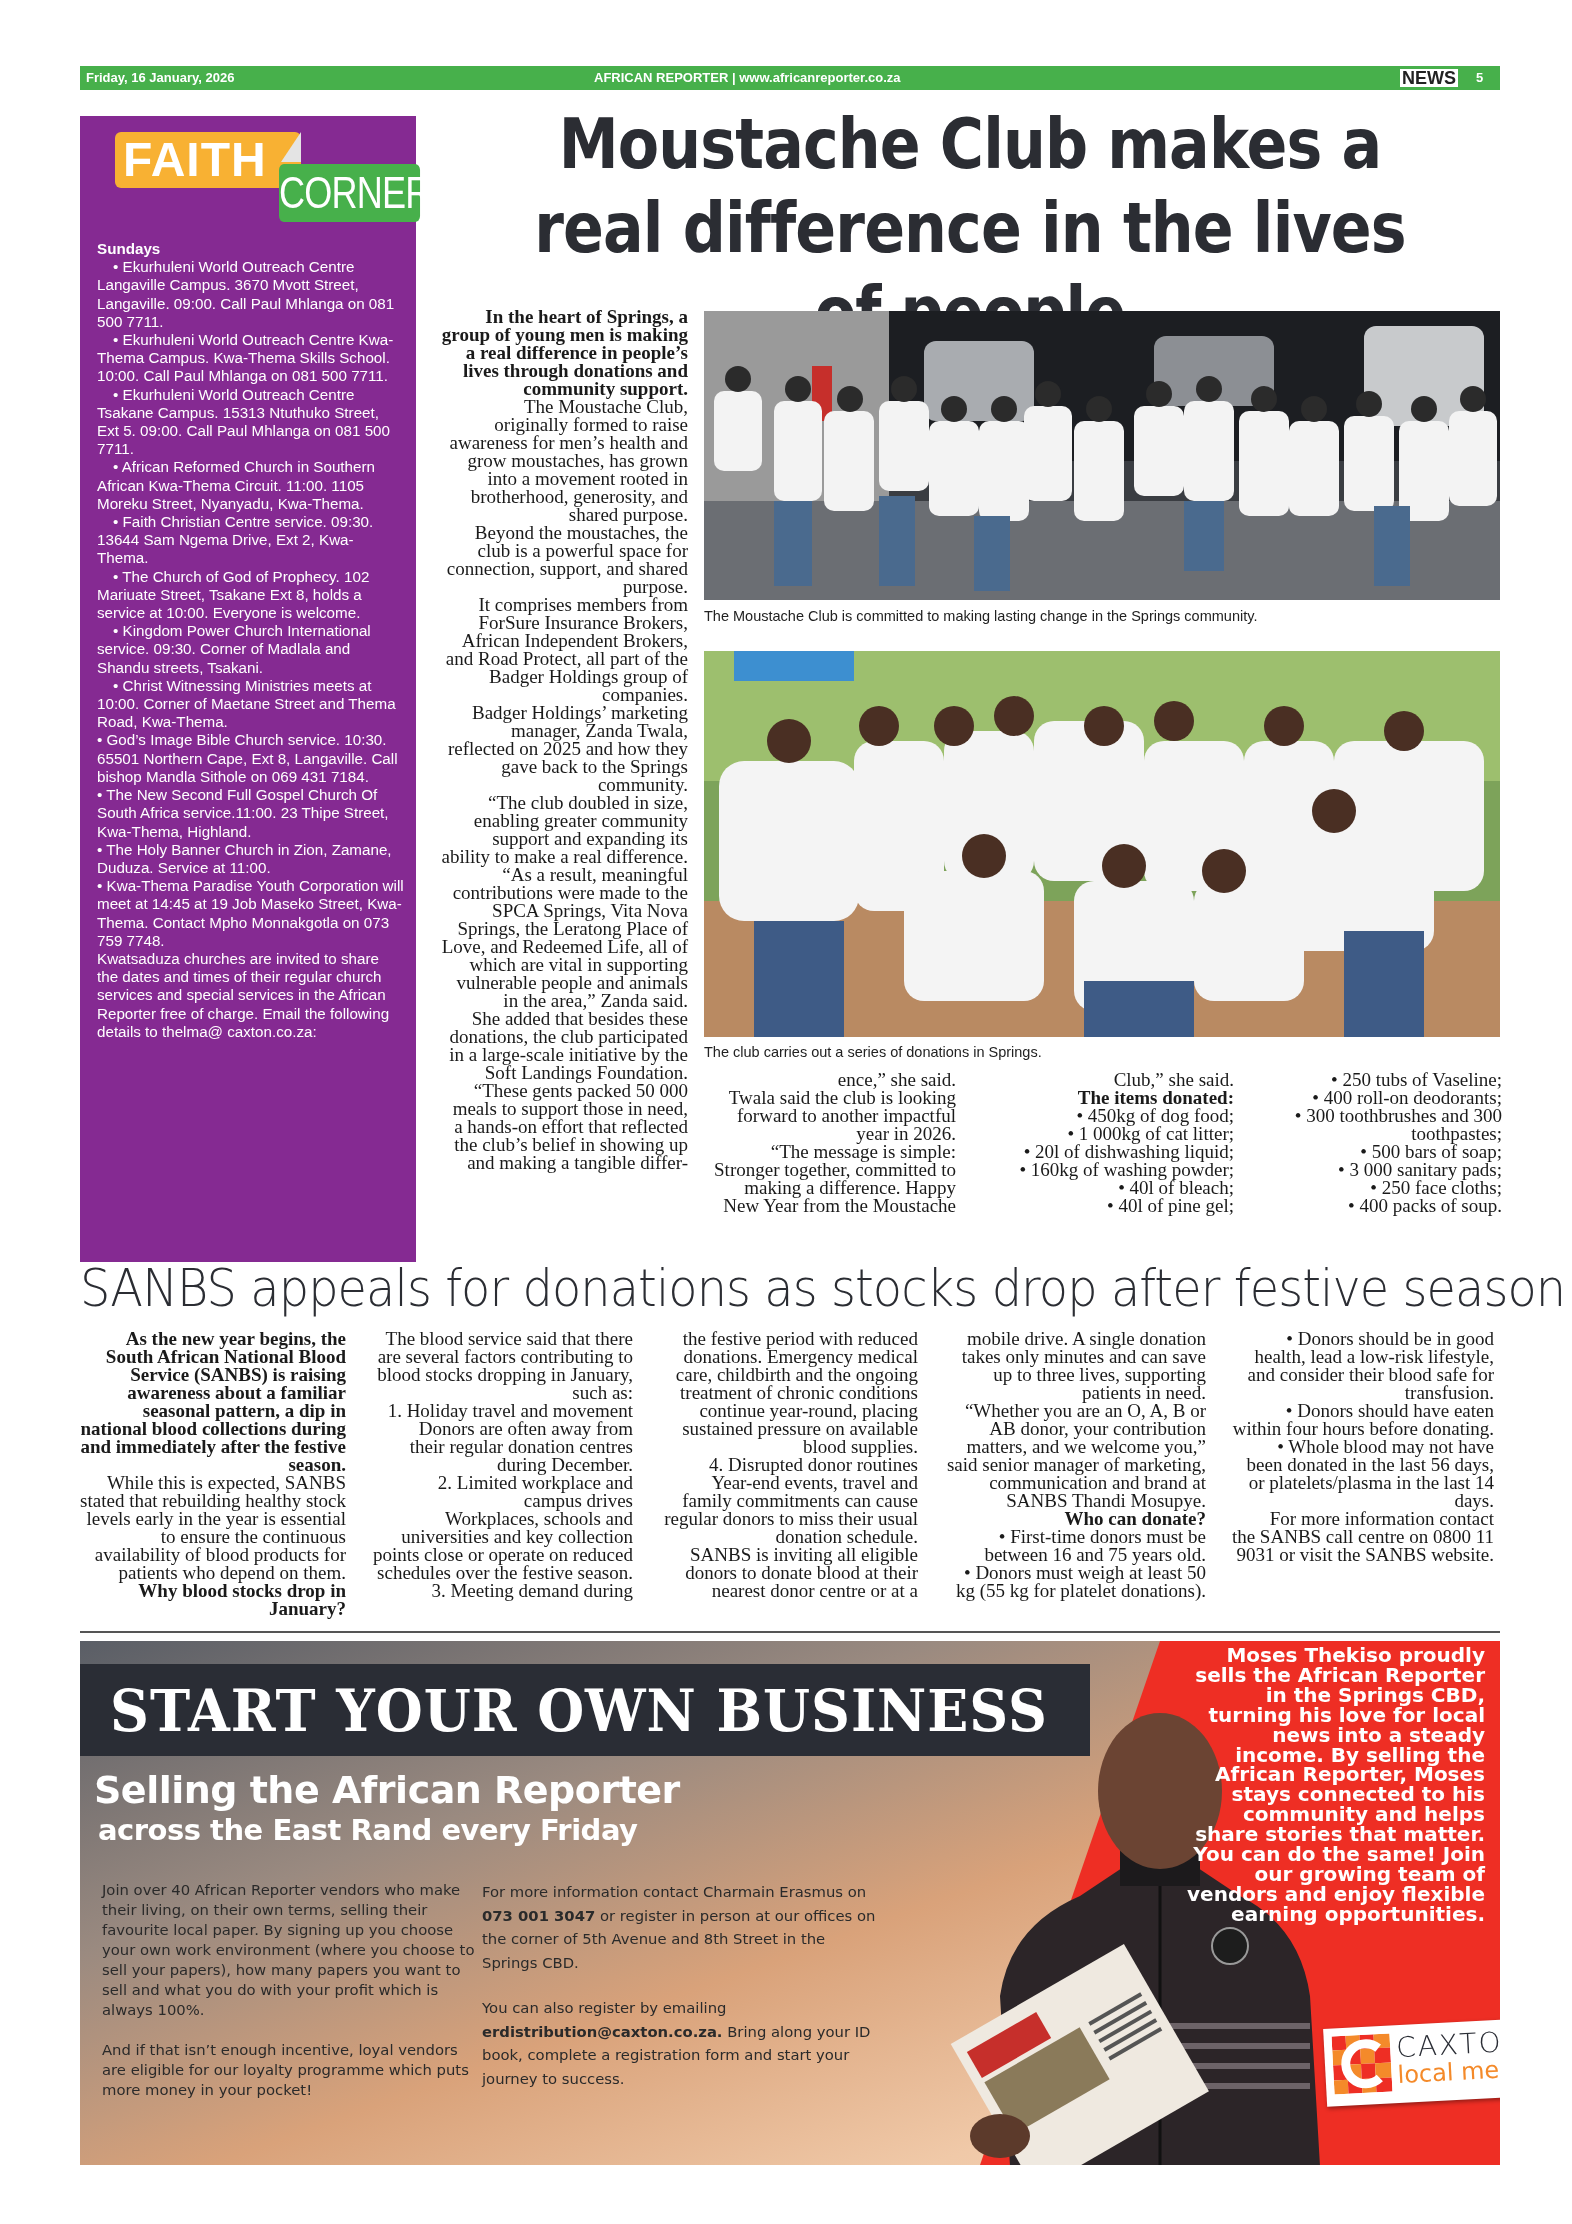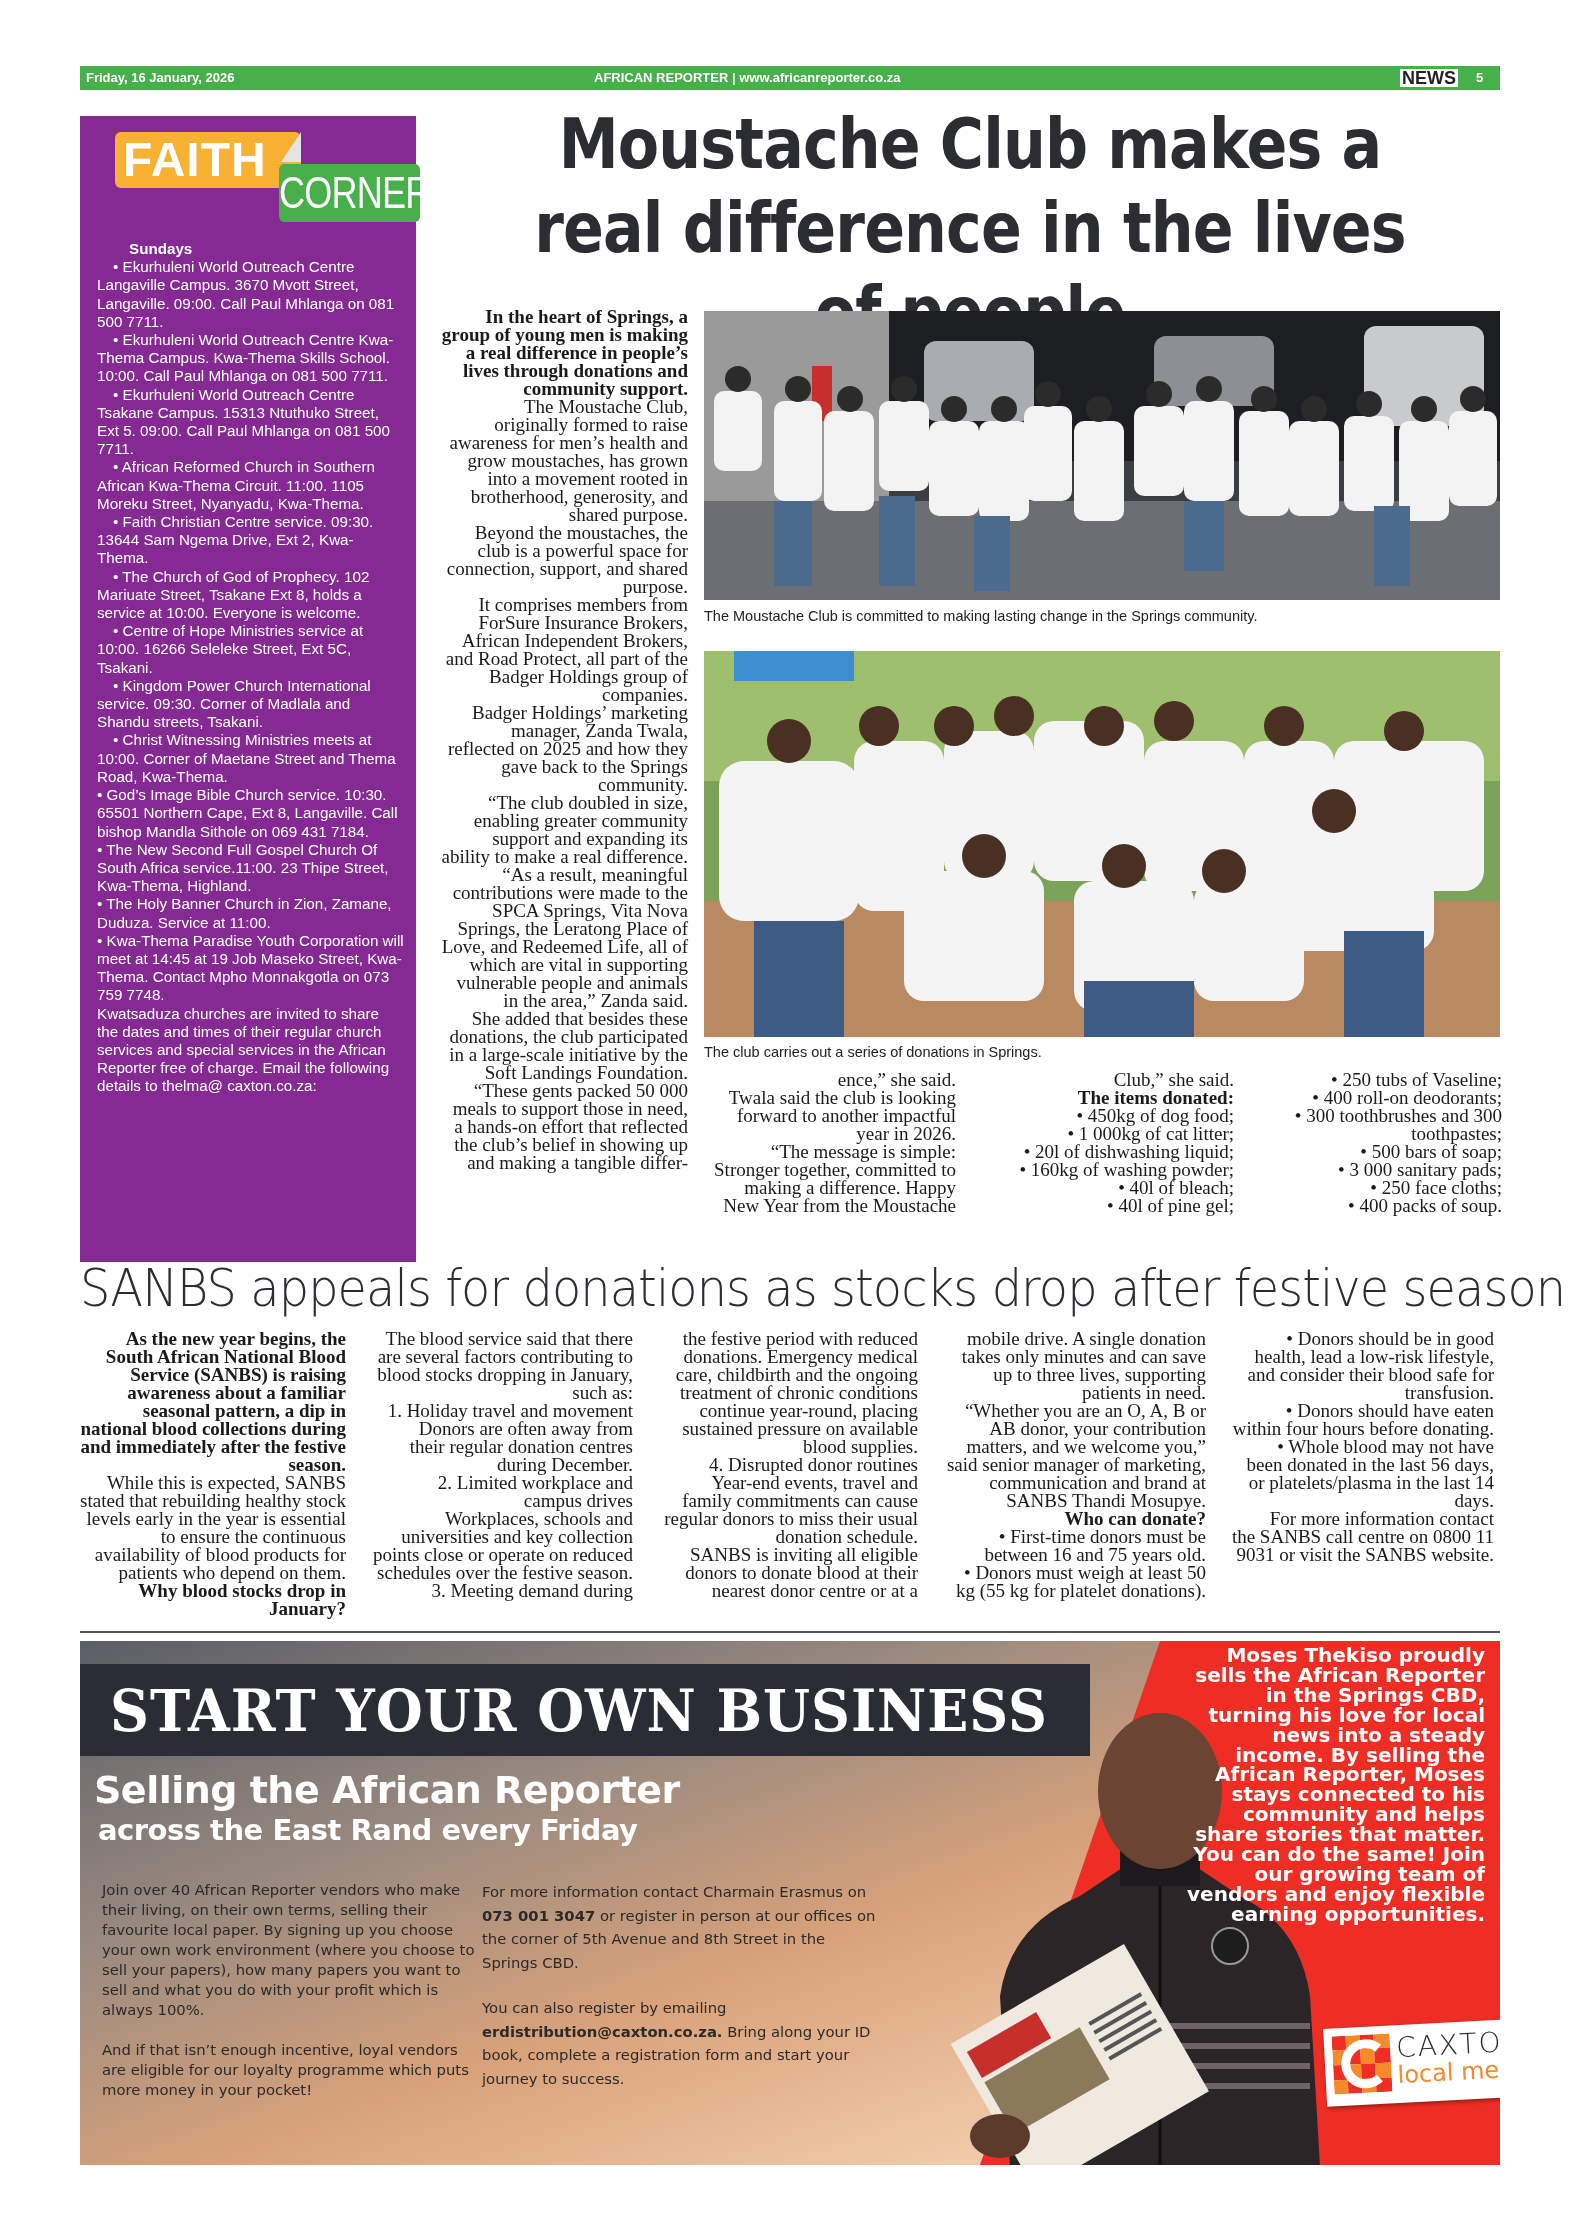--- a/index.html
+++ b/index.html
@@ -12,21 +12,21 @@
   .topbar .center { position: absolute; left: 514px; top: 4px; }
   .topbar .news { position: absolute; left: 1320px; top: 3px; width: 58px; height: 18px; background: #fff; color: #222; text-align: center; line-height: 18px; font-size: 18px; }
   .topbar .page { position: absolute; left: 1396px; top: 4px; }
 
   
   .faith { position: absolute; left: 80px; top: 116px; width: 336px; height: 1146px; background: #852a92; color: #fff; font-family: "Liberation Sans", sans-serif; font-size: 15.2px; line-height: 18.2px; padding: 0 12px 8px 17px; }
   .faith-logo { position: relative; height: 124px; }
   .faith-logo .faith-word { position: absolute; left: 18px; top: 16px; width: 186px; height: 56px; background: #f8b133; border-radius: 6px; color: #fff; font-weight: bold; font-size: 48px; line-height: 56px; padding-left: 8px; letter-spacing: 1px; }
   .faith-logo .faith-fold { position: absolute; left: 184px; top: 16px; width: 0; height: 0; border-left: 20px solid transparent; border-bottom: 30px solid #e4e4e4; }
   .faith-logo .corner-word { position: absolute; left: 182px; top: 48px; width: 142px; height: 58px; background: #47b04b; border-radius: 6px; color: #fff; font-size: 44px; line-height: 58px; text-align: center; font-weight: normal; letter-spacing: -1px; transform: scaleX(0.82); transform-origin: left center; width: 172px; }
-  .faith h3 { font-size: 15.2px; font-weight: bold; margin-left: 32px; }
+  .faith h3 { font-size: 15.2px; font-weight: bold; }
   .faith p { margin: 0; }
   .faith p.ind { text-indent: 16px; }
 
   
   .headline { position: absolute; left: 440px; top: 102px; width: 1060px; text-align: center; font-family: "DejaVu Sans", sans-serif; font-weight: bold; font-size: 70px; line-height: 84px; color: #2b2d33; letter-spacing: -1px; transform: scaleX(0.86); transform-origin: center top; }
 
   
   .col { position: absolute; font-size: 19px; line-height: 18px; text-align: right; }
   .col p { text-indent: 15px; }
   .col p.noind { text-indent: 0; }
@@ -76,21 +76,20 @@
     <div class="faith-fold"></div>
     <div class="corner-word">CORNER</div>
   </div>
   <h3>Sundays</h3>
   <p class="ind">• Ekurhuleni World Outreach Centre Langaville Campus. 3670 Mvott Street, Langaville. 09:00. Call Paul Mhlanga on 081 500 7711.</p>
   <p class="ind">• Ekurhuleni World Outreach Centre Kwa-Thema Campus. Kwa-Thema Skills School. 10:00. Call Paul Mhlanga on 081 500 7711.</p>
   <p class="ind">• Ekurhuleni World Outreach Centre Tsakane Campus. 15313 Ntuthuko Street, Ext 5. 09:00. Call Paul Mhlanga on 081 500 7711.</p>
   <p class="ind">• African Reformed Church in Southern African Kwa-Thema Circuit. 11:00. 1105 Moreku Street, Nyanyadu, Kwa-Thema.</p>
   <p class="ind">• Faith Christian Centre service. 09:30. 13644 Sam Ngema Drive, Ext 2, Kwa-Thema.</p>
   <p class="ind">• The Church of God of Prophecy. 102 Mariuate Street, Tsakane Ext 8, holds a service at 10:00. Everyone is welcome.</p>
-  <p class="ind">• Centre of Hope Ministries service at 10:00. 16266 Seleleke Street, Ext 5C, Tsakani.</p>
   <p class="ind">• Kingdom Power Church International service. 09:30. Corner of Madlala and Shandu streets, Tsakani.</p>
   <p class="ind">• Christ Witnessing Ministries meets at 10:00. Corner of Maetane Street and Thema Road, Kwa-Thema.</p>
   <p>• God’s Image Bible Church service. 10:30. 65501 Northern Cape, Ext 8, Langaville. Call bishop Mandla Sithole on 069 431 7184.</p>
   <p>• The New Second Full Gospel Church Of South Africa service.11:00. 23 Thipe Street, Kwa-Thema, Highland.</p>
   <p>• The Holy Banner Church in Zion, Zamane, Duduza. Service at 11:00.</p>
   <p>• Kwa-Thema Paradise Youth Corporation will meet at 14:45 at 19 Job Maseko Street, Kwa-Thema. Contact Mpho Monnakgotla on 073 759 7748.</p>
   <p>Kwatsaduza churches are invited to share the dates and times of their regular church services and special services in the African Reporter free of charge. Email the following details to thelma@ caxton.co.za:</p>
 </div>
 
 <h1 class="headline">Moustache Club makes a real difference in the lives of people</h1>

